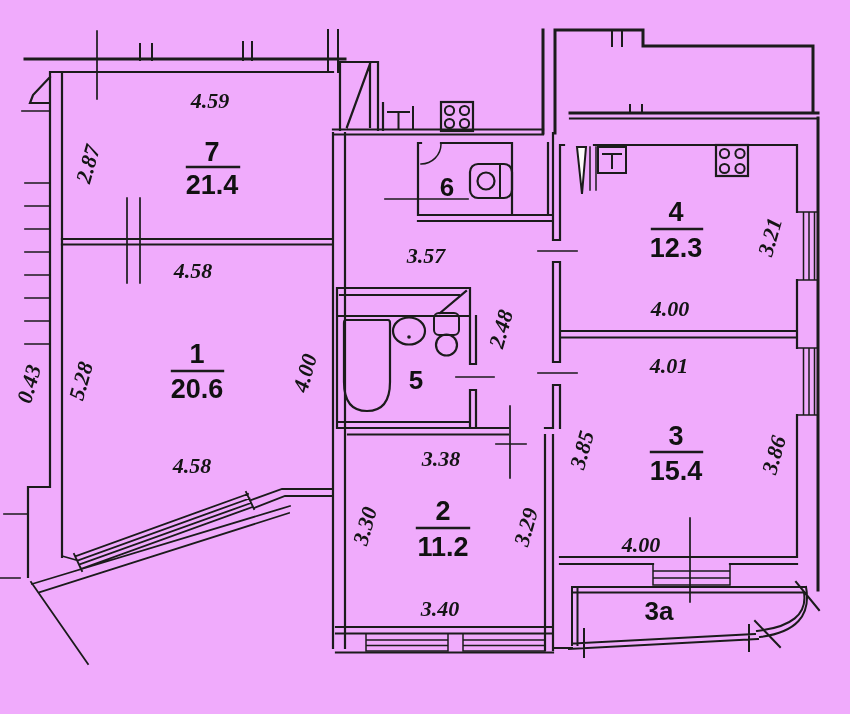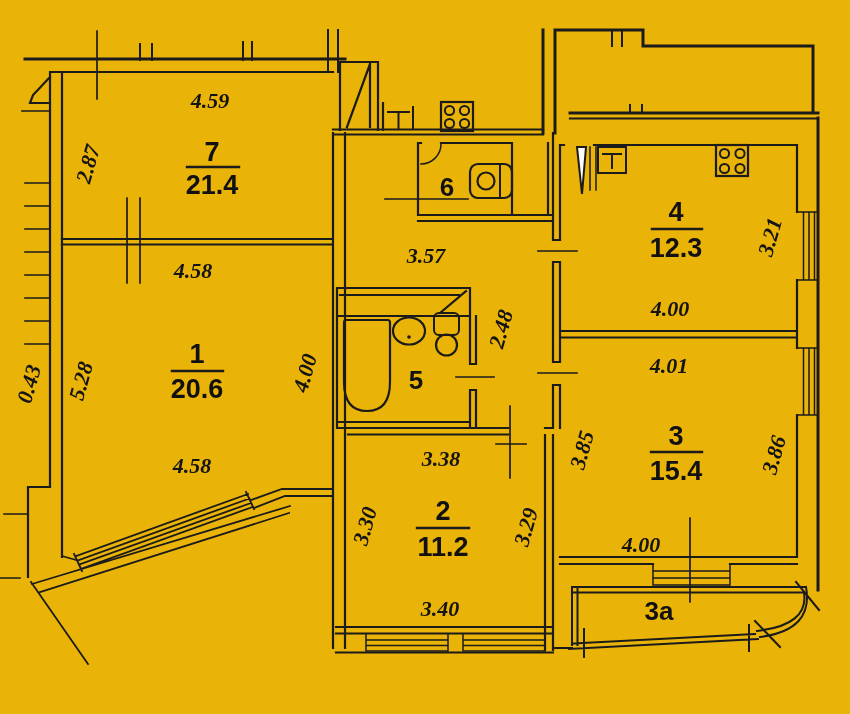--- a/index.html
+++ b/index.html
@@ -1,16 +1,16 @@
 <!DOCTYPE html>
 <html><head>
 <meta charset="utf-8">
 <style>
   html,body{margin:0;padding:0;background:#ffffff;}
-  .page{width:850px;height:714px;background:#eab308;position:relative;overflow:hidden;
+  .page{width:850px;height:714px;background:#f0abfc;position:relative;overflow:hidden;
         font-family:"Liberation Sans", sans-serif;}
   svg{display:block;}
   .w{stroke:#1b1b1b;fill:none;stroke-linecap:square;}
   .dim{font-family:"Liberation Serif", serif;font-style:italic;font-weight:bold;
        font-size:22px;fill:#141414;text-anchor:middle;}
   .num{font-family:"Liberation Sans", sans-serif;font-weight:bold;
        font-size:27px;fill:#111111;text-anchor:middle;}
   .sub{font-size:26px;}
 </style>
 </head>

